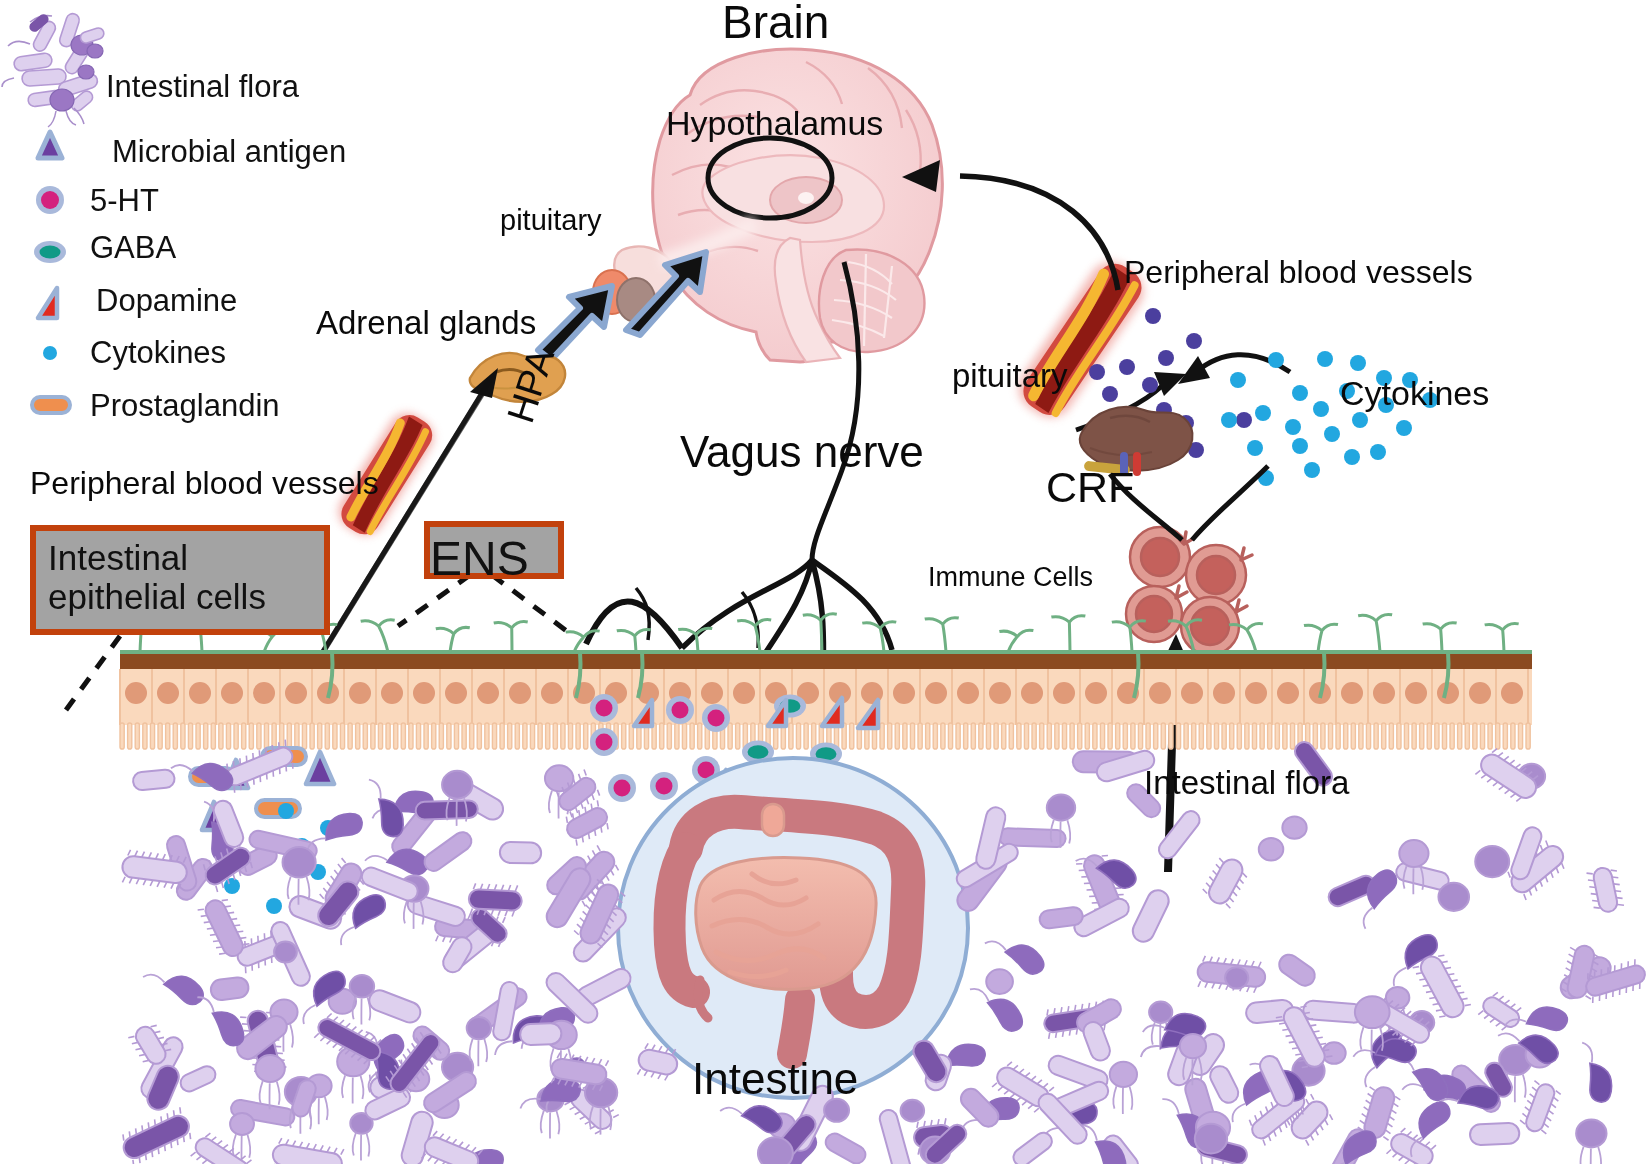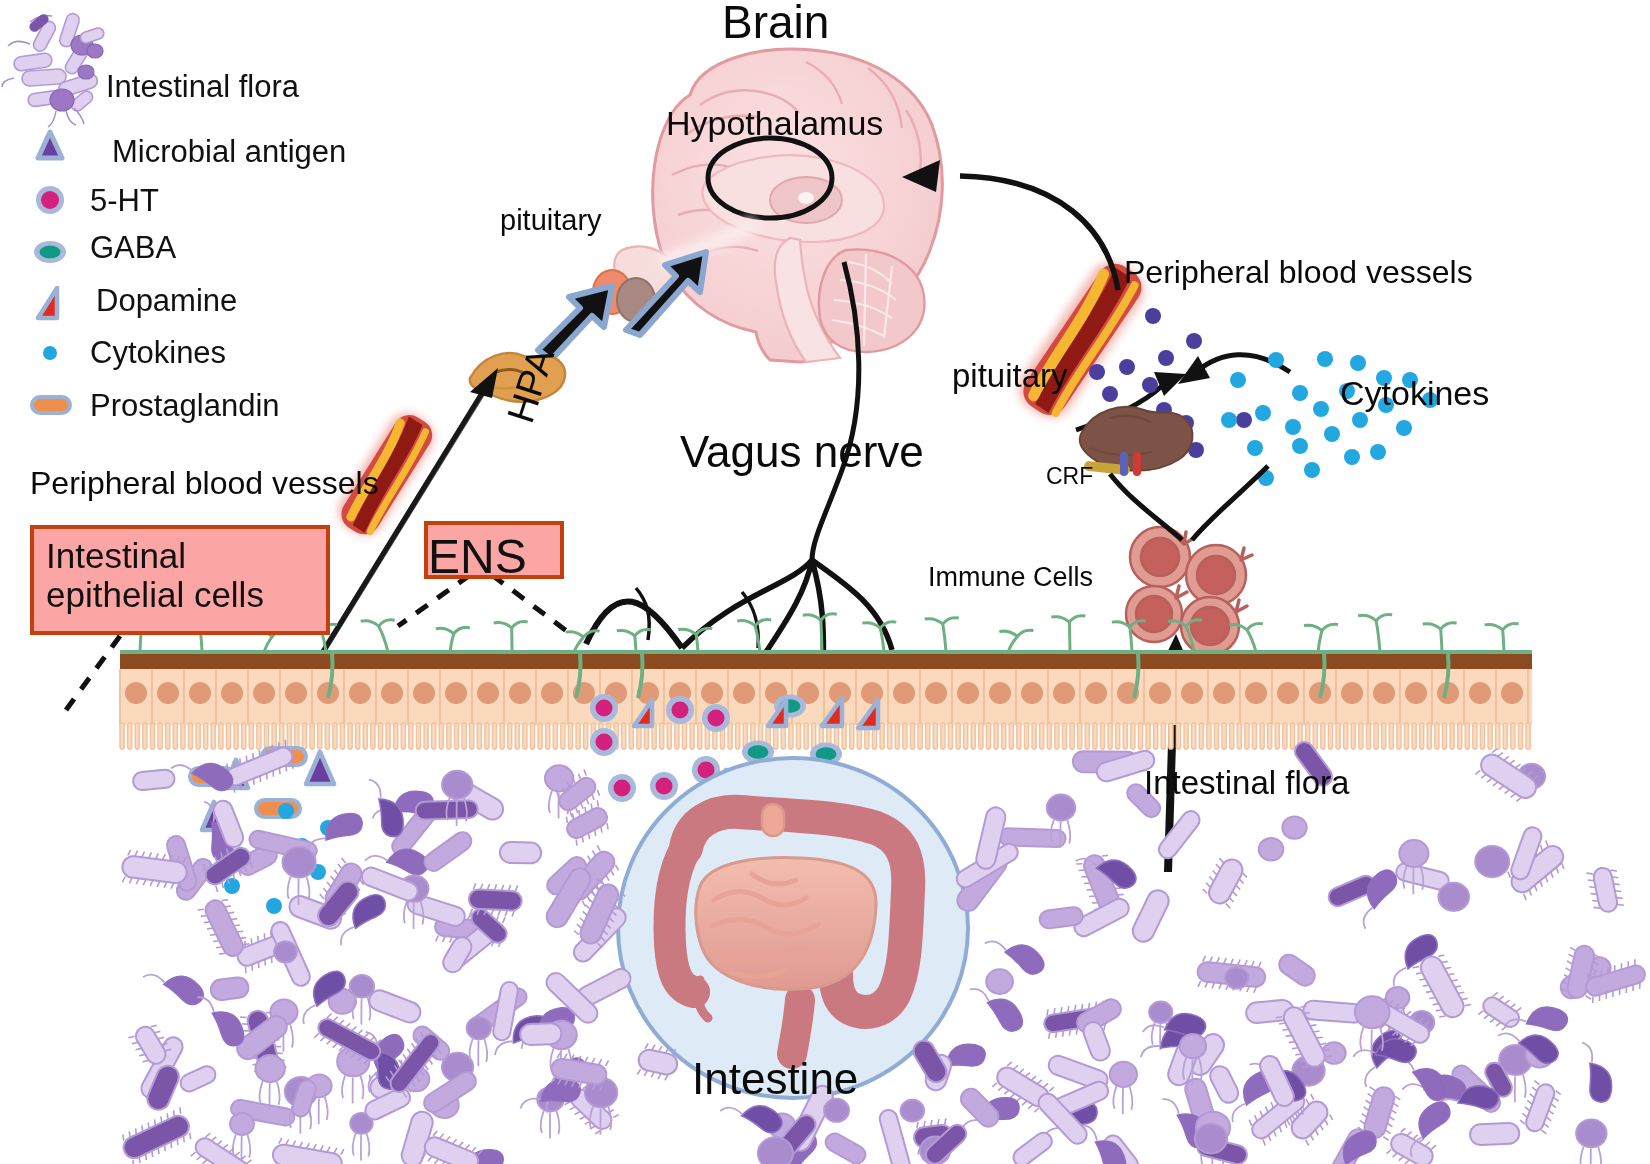--- a/index.html
+++ b/index.html
@@ -1,19 +1,19 @@
 <!DOCTYPE html>
 <html><head>
 <meta charset="utf-8">
 <style>
   html,body{margin:0;padding:0;background:#fff;}
   body{font-family:"Liberation Sans", sans-serif;}
   #stage{position:relative;width:1650px;height:1164px;background:#fff;overflow:hidden;}
   .lbl{position:absolute;color:#0a0a0a;font-family:"Liberation Sans",sans-serif;white-space:pre;line-height:1.08;}
-  .boxlbl{position:absolute;background:#fca5a5;border:4px solid #c2410c;color:#111;
+  .boxlbl{position:absolute;background:#a3a3a3;border:6px solid #c2410c;color:#111;
           font-family:"Liberation Sans",sans-serif;line-height:1.12;box-sizing:border-box;}
   svg{position:absolute;left:0;top:0;overflow:visible;}
   .legend-txt{position:absolute;font-size:27px;color:#111;white-space:nowrap;}
 </style>
 </head>
 <body>
 
 <div id="stage">
 
   <svg width="1650" height="1164" viewBox="0 0 1650 1164">
@@ -2212,34 +2212,35 @@
         </g>
       </g>
   </svg>
 
   <div class="lbl" style="left:722px;top:-2px;font-size:46px;">Brain</div>
 
   <div class="lbl" style="left:666px;top:105px;font-size:34px;">Hypothalamus</div>
 
   <div class="lbl" style="left:500px;top:205px;font-size:29px;text-align:right;">pituitary</div>
 
+  <div class="lbl" style="left:316px;top:305px;font-size:33px;">Adrenal glands</div>
 
   <div class="lbl" style="left:500px;top:415px;font-size:38px;transform:rotate(-72deg);transform-origin:left top;">HPA</div>
 
   <div class="lbl" style="left:680px;top:428px;font-size:44px;">Vagus nerve</div>
 
 
   <div class="lbl" style="left:1124px;top:255px;font-size:32px;">Peripheral blood vessels</div>
 
   <div class="lbl" style="left:952px;top:358px;font-size:33px;">pituitary</div>
 
   <div class="lbl" style="left:1340px;top:375px;font-size:34px;">Cytokines</div>
 
 
-  <div class="lbl" style="left:1046px;top:464px;font-size:23px;">CRF</div>
+  <div class="lbl" style="left:1046px;top:464px;font-size:43px;">CRF</div>
 
   <div class="lbl" style="left:928px;top:563px;font-size:27px;">Immune Cells</div>
 
   <div class="lbl" style="left:30px;top:466px;font-size:32px;">Peripheral blood vessels</div>
 
   <div class="boxlbl" style="left:30px;top:525px;width:300px;height:110px;font-size:35px;padding:7px 12px;">Intestinal
 epithelial cells</div>
 
   <div class="boxlbl" style="left:424px;top:521px;width:140px;height:58px;font-size:48px;text-align:left;padding-top:5px;">ENS</div>
 

